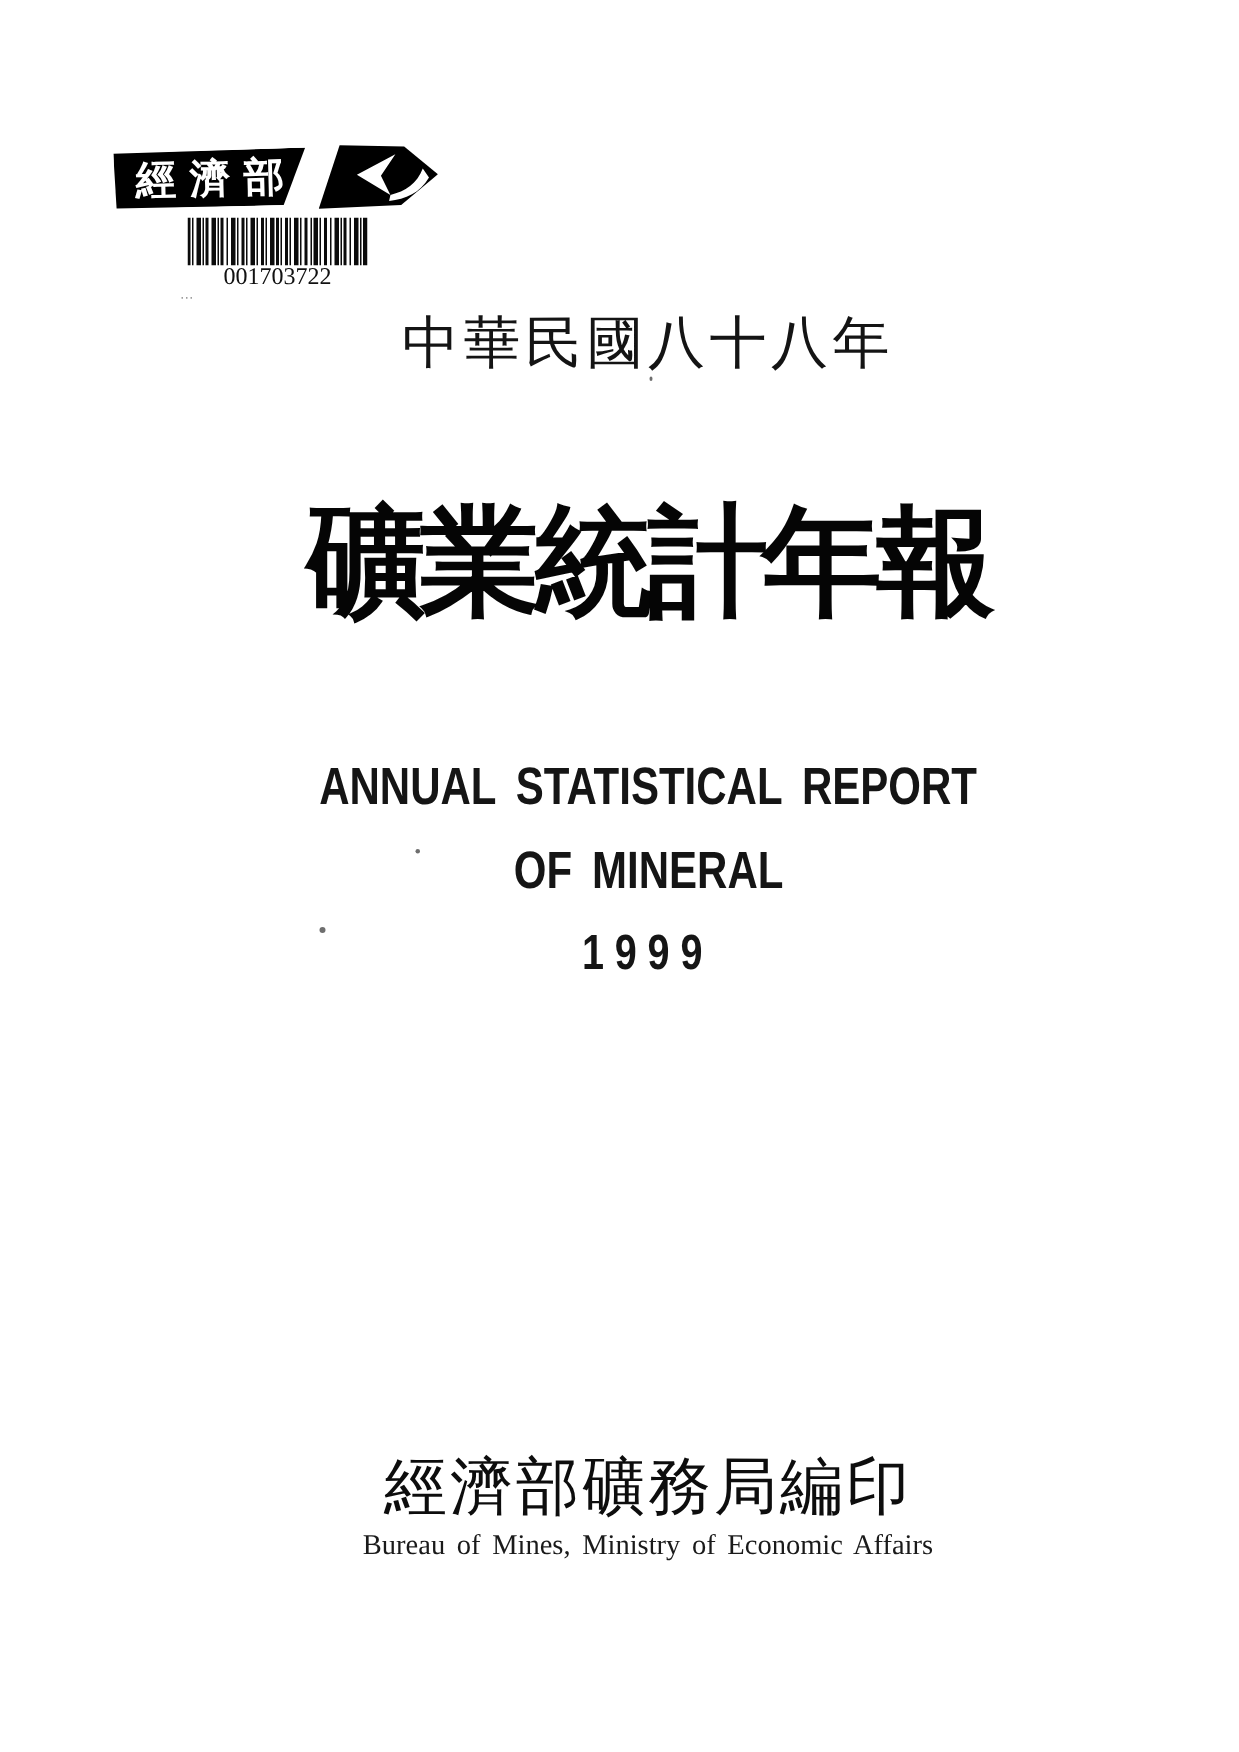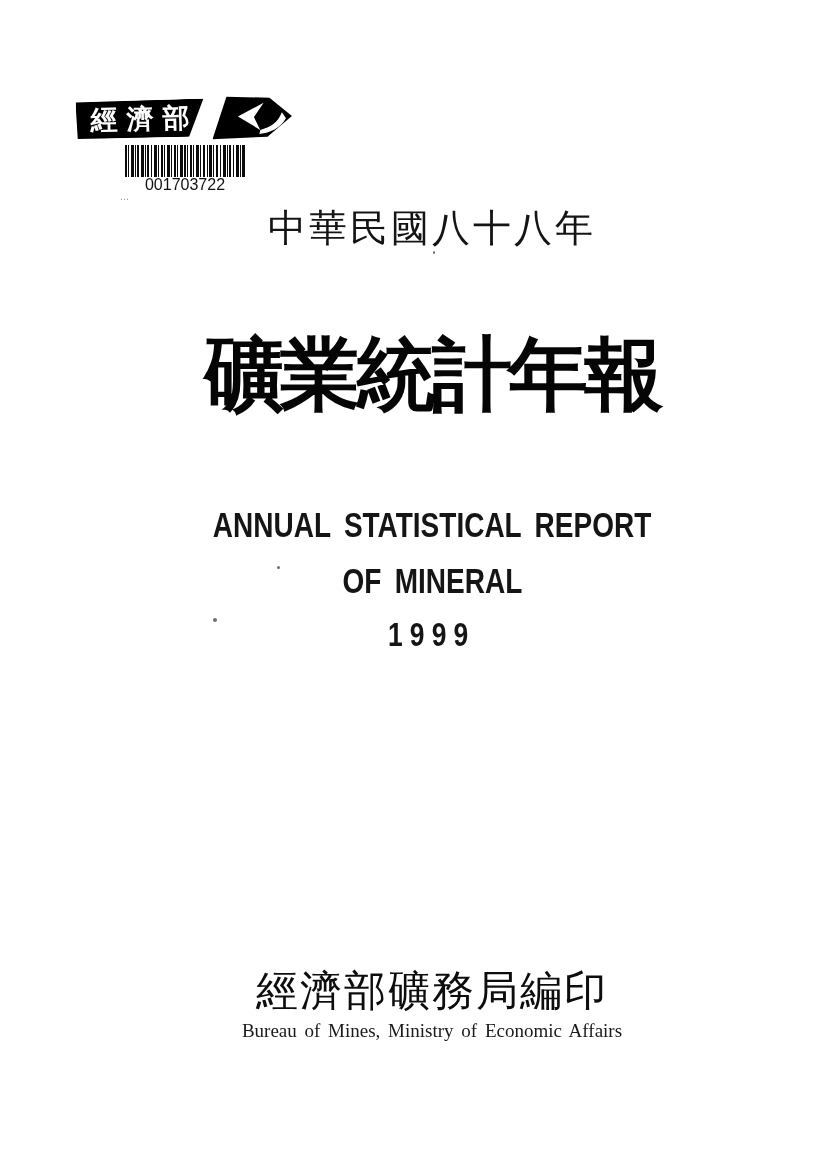--- a/index.html
+++ b/index.html
@@ -64,21 +64,21 @@
     text-align: center;
   }
   .barcode-bars {
     display: block;
     width: 120px;
     height: 32px;
   }
   .barcode-number {
     display: block;
     margin-top: 0px;
-    font-family: Liberation Sans, sans-serif;
+    font-family: Liberation Serif, serif;
     font-size: 16px;
     letter-spacing: 0px;
     color: #111111;
     line-height: 1;
   }
   .scan-mark {
     position: absolute;
     color: #9a9a9a;
     font-size: 9px;
     letter-spacing: 1px;

